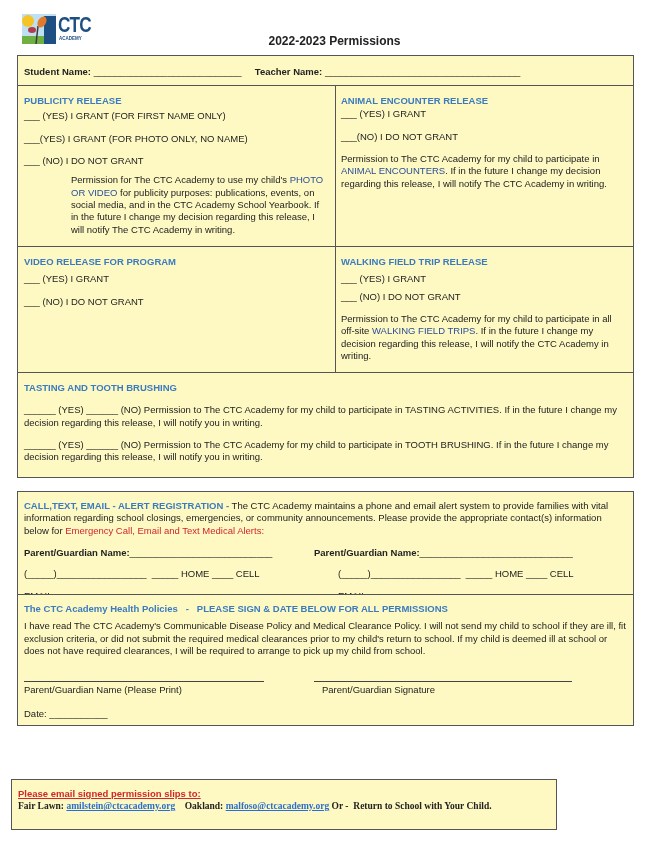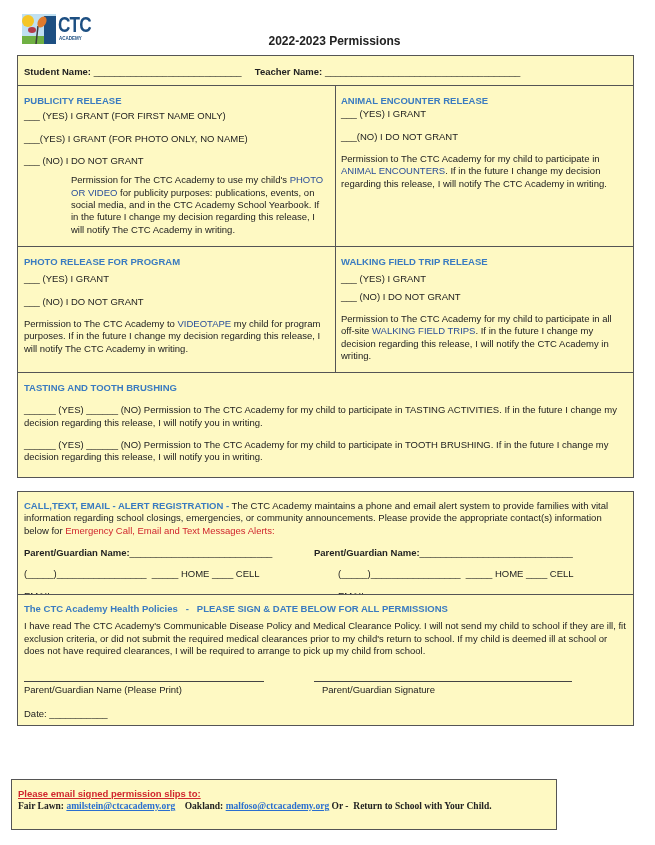--- a/index.html
+++ b/index.html
@@ -73,26 +73,23 @@
   <div class="cell" style="left:317px; top:33px; width:298px;">
     <div class="blue">ANIMAL ENCOUNTER RELEASE</div>
     <div style="margin-top:1px;">___ (YES) I GRANT</div>
     <div style="margin-top:10px;">___(NO) I DO NOT GRANT</div>
     <div style="margin-top:10px;">
       <span>Permission to The CTC Academy for my child to participate in </span><span class="navy">ANIMAL ENCOUNTERS</span><span>. If in the future I change my decision regarding this release, I will notify The CTC Academy in writing.</span>
     </div>
   </div>
 
   <div class="cell" style="left:0; top:194px; width:317px;">
-    <div class="blue">PHOTO RELEASE FOR PROGRAM</div>
+    <div class="blue">VIDEO RELEASE FOR PROGRAM</div>
     <div style="margin-top:5px;">___ (YES) I GRANT</div>
     <div style="margin-top:10px;">___ (NO) I DO NOT GRANT</div>
-    <div style="margin-top:10px;">
-      <span>Permission to The CTC Academy to </span><span class="navy">VIDEOTAPE</span><span> my child for program purposes. If in the future I change my decision regarding this release, I will notify The CTC Academy in writing.</span>
-    </div>
   </div>
 
   <div class="cell" style="left:317px; top:194px; width:298px;">
     <div class="blue">WALKING FIELD TRIP RELEASE</div>
     <div style="margin-top:5px;">___ (YES) I GRANT</div>
     <div style="margin-top:5px;">___ (NO) I DO NOT GRANT</div>
     <div style="margin-top:10px;">
       <span>Permission to The CTC Academy for my child to participate in all off-site </span><span class="navy">WALKING FIELD TRIPS</span><span>. If in the future I change my decision regarding this release, I will notify the CTC Academy in writing.</span>
     </div>
   </div>
@@ -100,21 +97,21 @@
   <div class="cell" style="left:0; top:320px; width:615px;">
     <div class="blue">TASTING AND TOOTH BRUSHING</div>
     <div style="margin-top:10px;">______ (YES) ______ (NO) Permission to The CTC Academy for my child to participate in TASTING ACTIVITIES. If in the future I change my decision regarding this release, I will notify you in writing.</div>
     <div style="margin-top:10px;">______ (YES) ______ (NO) Permission to The CTC Academy for my child to participate in TOOTH BRUSHING. If in the future I change my decision regarding this release, I will notify you in writing.</div>
   </div>
 </div>
 
 <div class="abs box" style="left:17px; top:491px; width:617px; height:127px;">
   <div class="cell" style="left:0; top:2px; width:615px;">
     <div>
-      <span class="blue">CALL,TEXT, EMAIL - ALERT REGISTRATION -</span><span> The CTC Academy maintains a phone and email alert system to provide families with vital information regarding school closings, emergencies, or community announcements. Please provide the appropriate contact(s) information below for </span><span class="red">Emergency Call, Email and Text Messages Alerts:</span>
+      <span class="blue">CALL,TEXT, EMAIL - ALERT REGISTRATION -</span><span> The CTC Academy maintains a phone and email alert system to provide families with vital information regarding school closings, emergencies, or community announcements. Please provide the appropriate contact(s) information below for </span><span class="red">Emergency Call, Email and Text Medical Alerts:</span>
     </div>
     <div style="margin-top:10px; display:flex;">
       <div style="width:290px;">
         <span class="b">Parent/Guardian Name:</span><span>___________________________</span>
       </div>
       <div>
         <span class="b">Parent/Guardian Name:</span><span>_____________________________</span>
       </div>
     </div>
     <div style="margin-top:9px; display:flex;">

